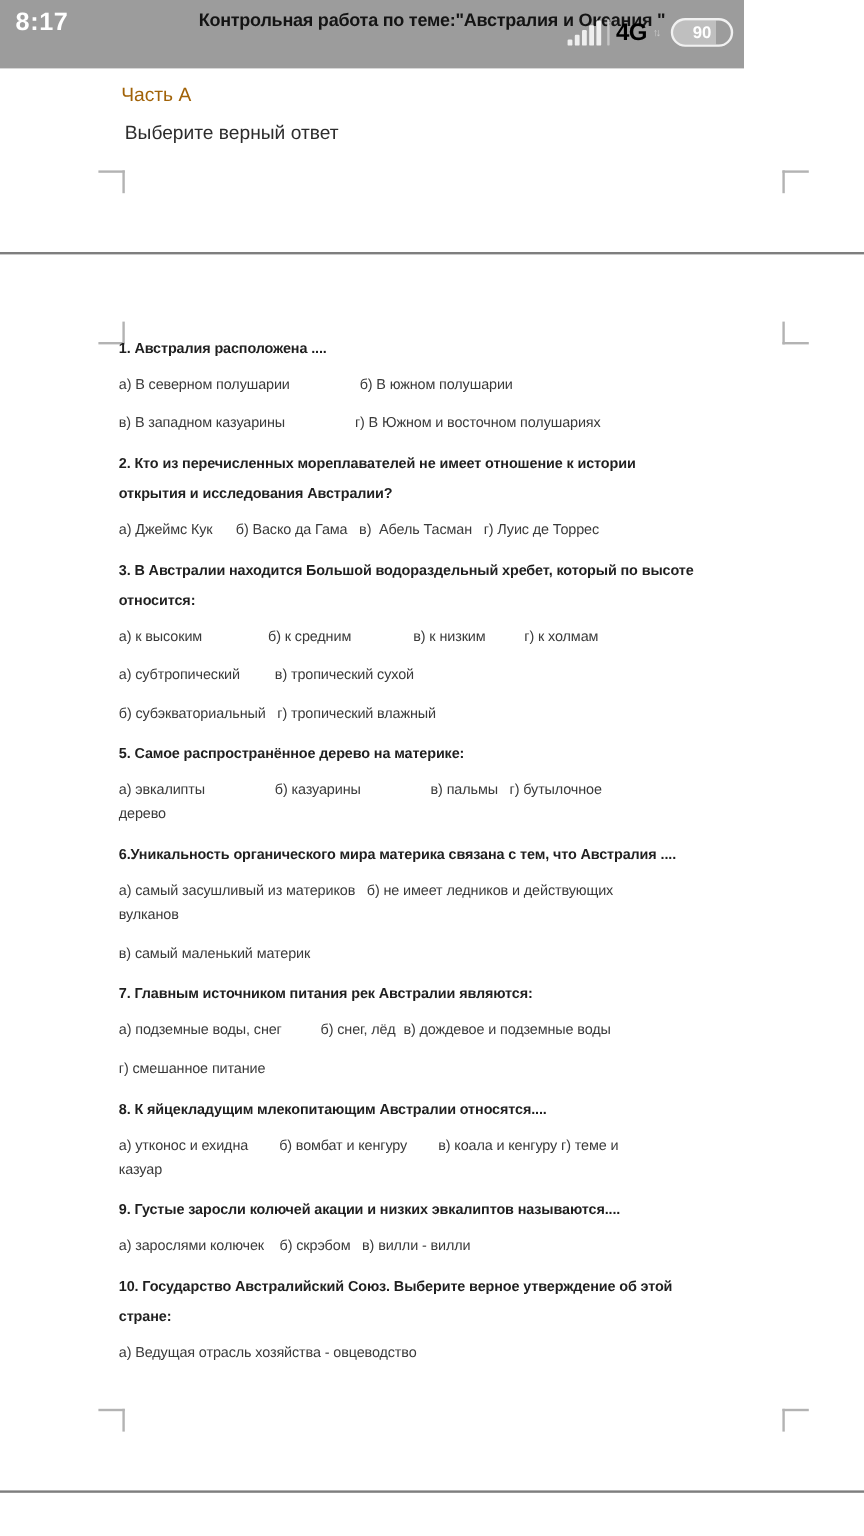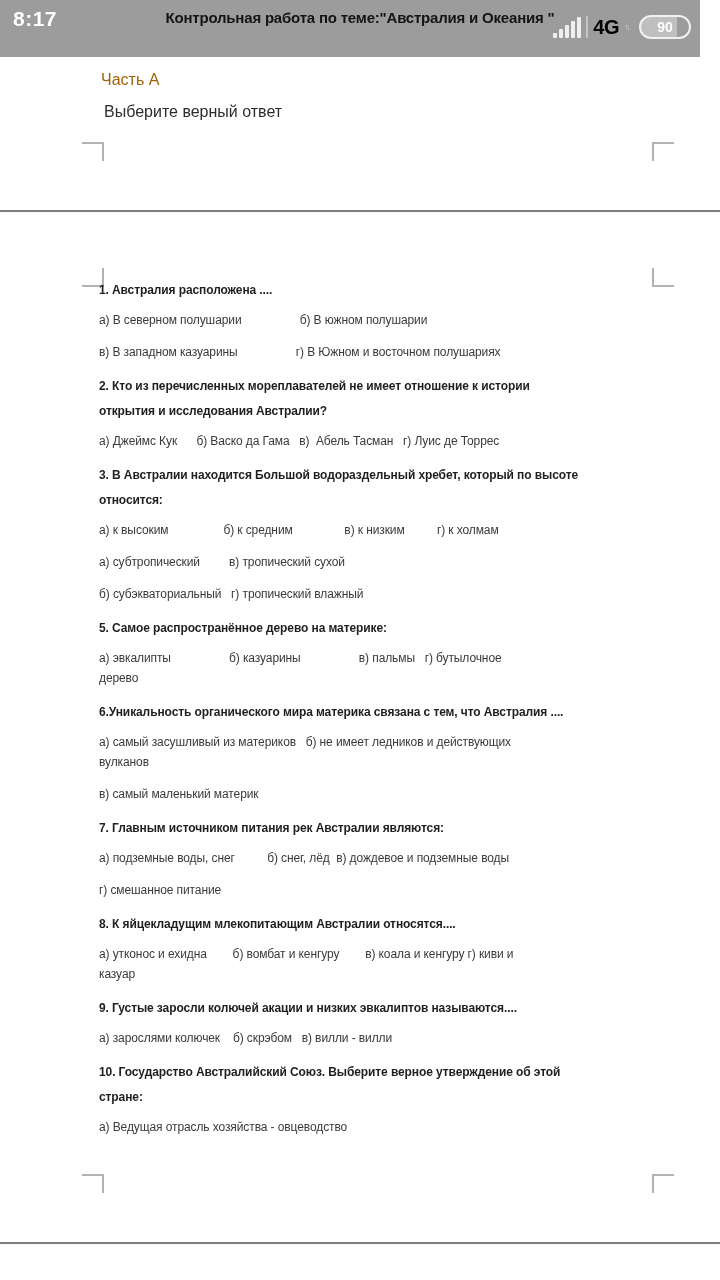--- a/index.html
+++ b/index.html
@@ -3,21 +3,21 @@
 <meta charset="utf-8">
 <style>
   html,body{margin:0;padding:0;background:#fff;}
   .screen{
     position:relative;width:720px;height:1280px;overflow:hidden;
     background:#ffffff;
     font-family:"Liberation Sans","DejaVu Sans",sans-serif;
   }
   
   .statusbar{
-    position:absolute;left:0;top:0;width:700px;height:57px;
+    position:absolute;left:0;top:0;width:620px;height:57px;
     background:#9c9c9c;z-index:5;
   }
   .sb-time{
     position:absolute;left:13px;top:7px;
     font-size:21px;font-weight:700;color:#ffffff;letter-spacing:0.5px;
   }
   .sb-title{
     position:absolute;left:0;top:9px;width:720px;text-align:center;
     font-size:15px;font-weight:700;color:#141414;letter-spacing:-0.2px;
   }
@@ -139,21 +139,21 @@
         <div class="block a">
           <div class="line">а) подземные воды, снег          б) снег, лёд  в) дождевое и подземные воды</div>
         </div>
         <div class="block a">
           <div class="line">г) смешанное питание</div>
         </div>
         <div class="block q">
           <div class="line">8. К яйцекладущим млекопитающим Австралии относятся....</div>
         </div>
         <div class="block a">
-          <div class="line">а) утконос и ехидна        б) вомбат и кенгуру        в) коала и кенгуру г) киви и</div>
+          <div class="line">а) утконос и ехидна        б) вомбат и кенгуру        в) коала и кенгуру г) теме и</div>
           <div class="line">казуар</div>
         </div>
         <div class="block q">
           <div class="line">9. Густые заросли колючей акации и низких эвкалиптов называются....</div>
         </div>
         <div class="block a">
           <div class="line">а) зарослями колючек    б) скрэбом   в) вилли - вилли</div>
         </div>
         <div class="block q">
           <div class="line">10. Государство Австралийский Союз. Выберите верное утверждение об этой</div>

